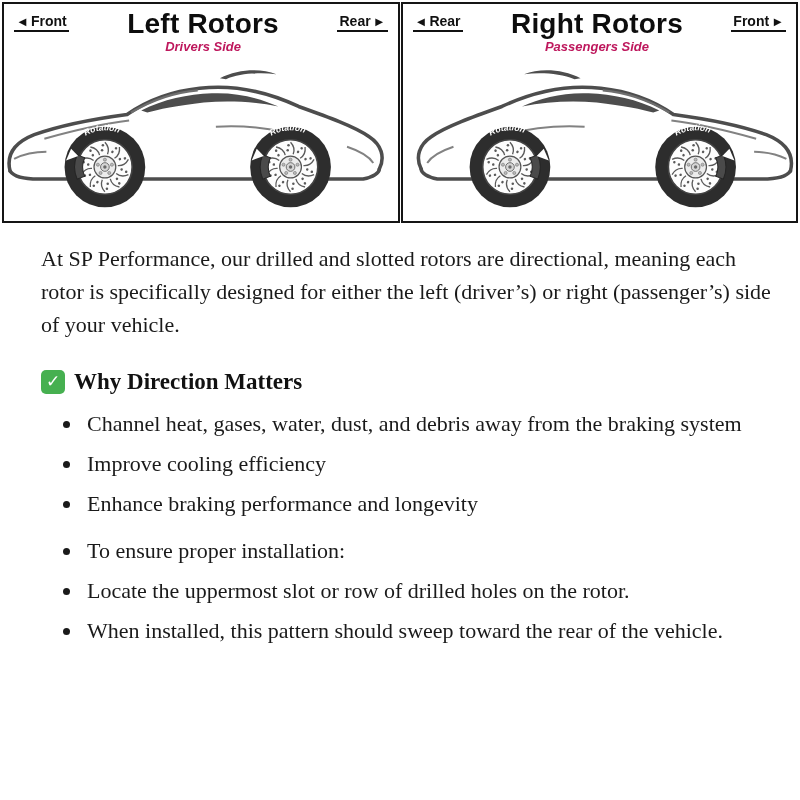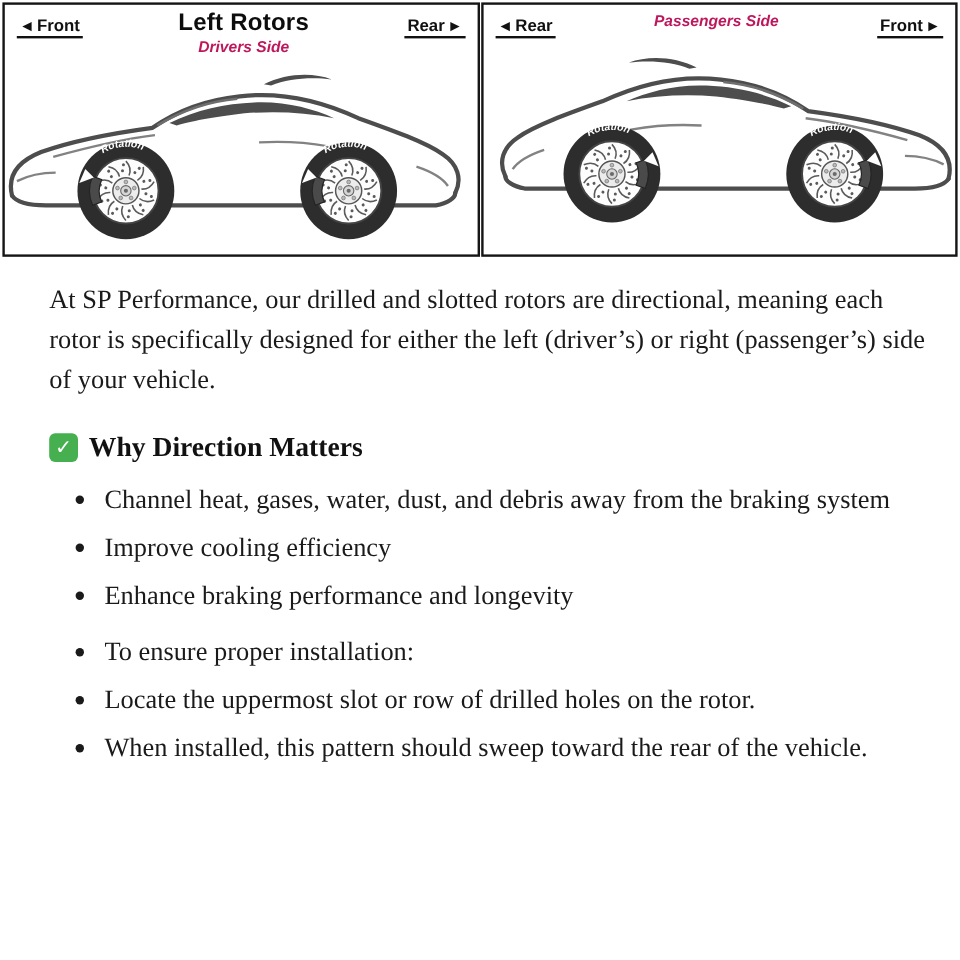--- a/index.html
+++ b/index.html
@@ -15,21 +15,21 @@
     display:flex;justify-content:space-between;align-items:flex-start;
     padding:5px 10px 0 10px;font-family:"Liberation Sans",sans-serif;
   }
   .dir-label{
     display:flex;align-items:center;gap:2px;margin-top:4px;
     font-weight:bold;font-size:14px;color:#111;
     border-bottom:2.5px solid #111;padding:0 2px 1px 2px;
   }
   .dir-label .arr{font-size:13px;line-height:1;}
   .titles{text-align:center;line-height:1.05;}
-  .p-title{font-size:20px;font-weight:bold;color:#0d0d0d;letter-spacing:.2px;}
+  .p-title{font-size:28px;font-weight:bold;color:#0d0d0d;letter-spacing:.2px;}
   .p-sub{font-size:13px;font-weight:bold;font-style:italic;color:#be185d;margin-top:2px;}
   .car-svg{display:block;width:100%;height:auto;}
   .rot-text{font-family:"Liberation Sans",sans-serif;font-size:8.5px;font-weight:bold;font-style:italic;fill:#ffffff;}
   
   .article{padding:4px 25px 8px 25px;font-size:22px;line-height:1.5;margin-left:16px;}
   .article p{margin:15px 0;}
   .sec-head{
     display:flex;align-items:center;gap:9px;
     font-size:23px;font-weight:bold;margin:24px 0 8px 0;color:#111;
   }
@@ -129,20 +129,21 @@
     </svg>
   </div>
 
   <div class="panel">
     <div class="panel-head">
       <div class="dir-label">
         <span class="arr">◄</span>
         <span>Rear</span>
       </div>
       <div class="titles">
+        <div class="p-title">Right Rotors</div>
         <div class="p-sub">Passengers Side</div>
       </div>
       <div class="dir-label">
         <span>Front</span>
         <span class="arr">►</span>
       </div>
     </div>
     <svg class="car-svg" viewBox="0 0 390 165">
       <use href="#car-art" transform="translate(390,0) scale(-1,1)"></use>
       <use href="#wheel-r" transform="translate(106,112)"></use>

